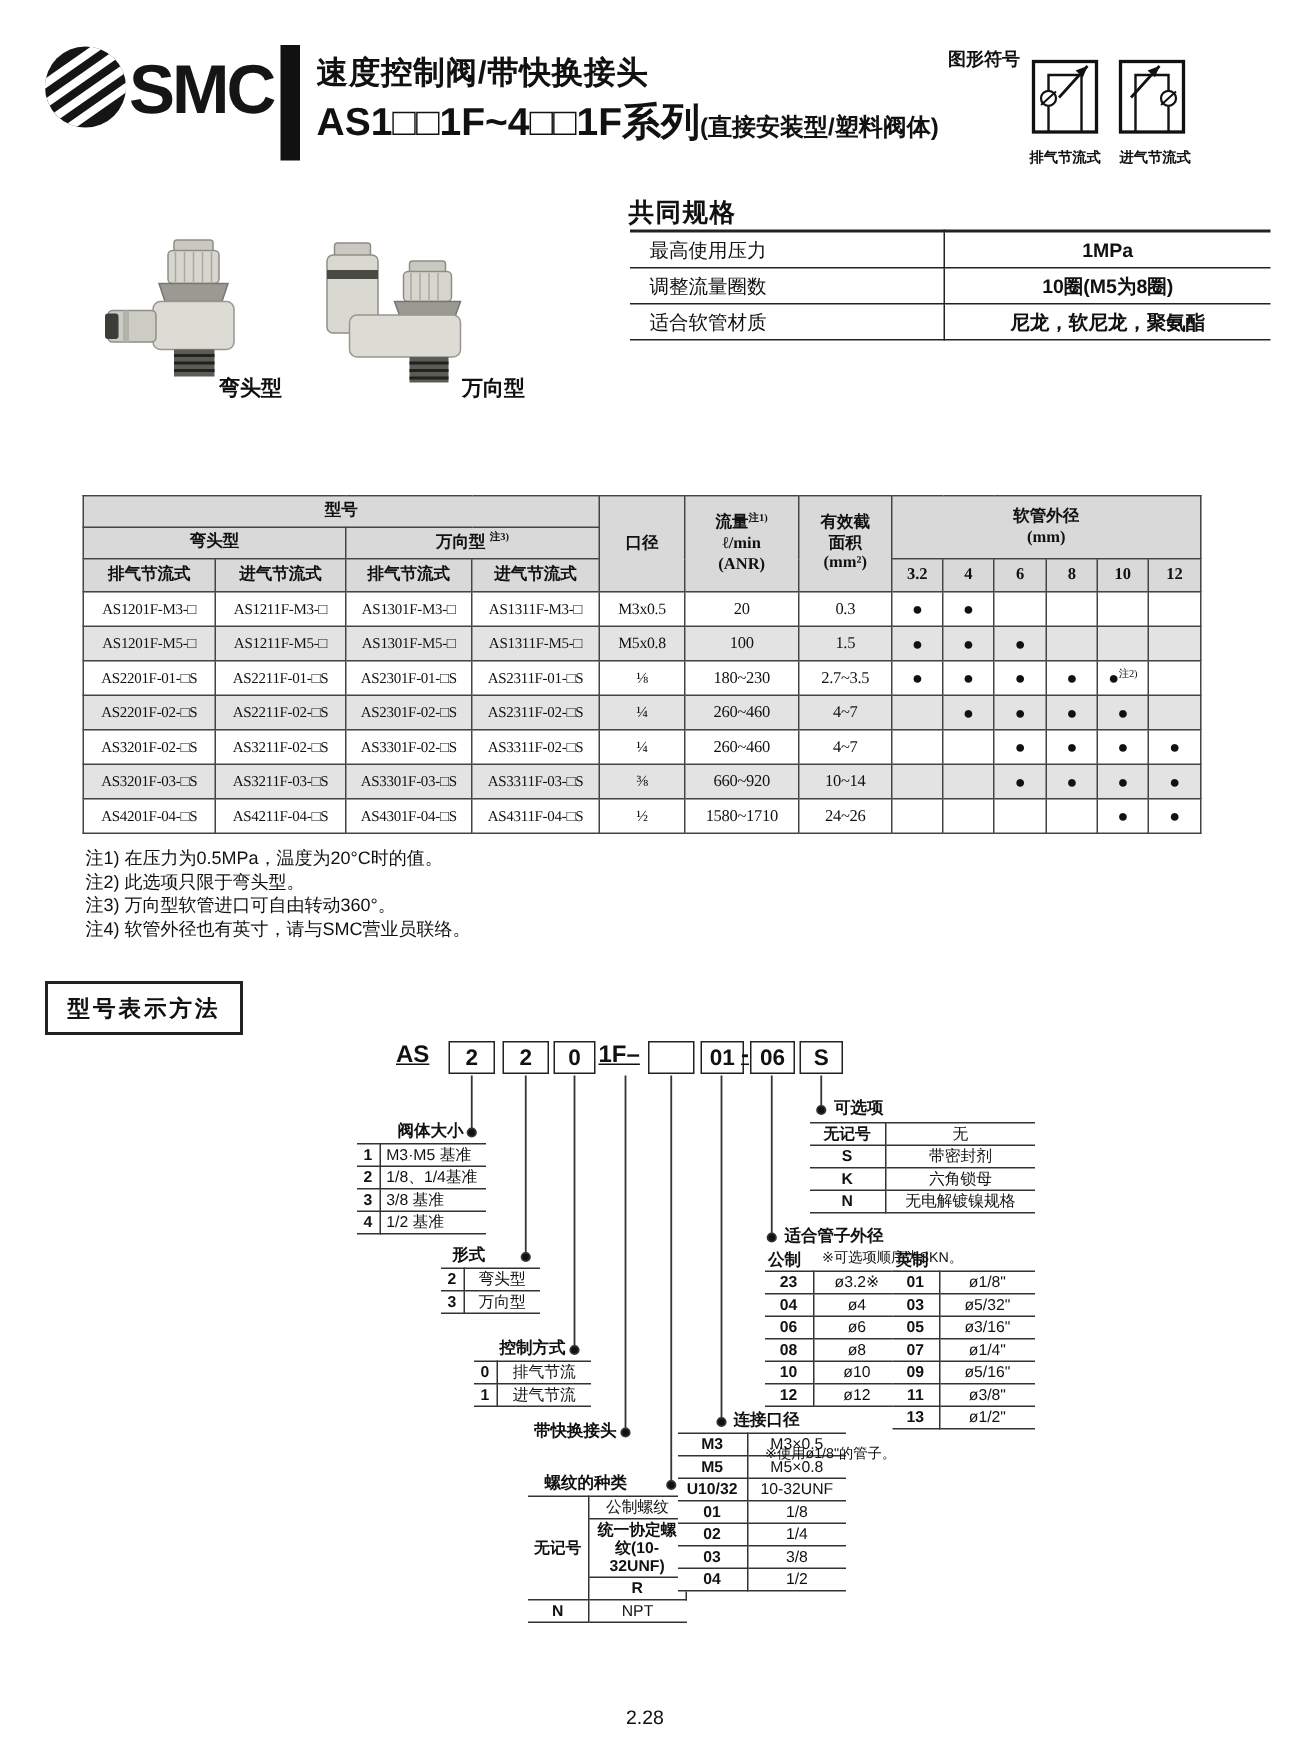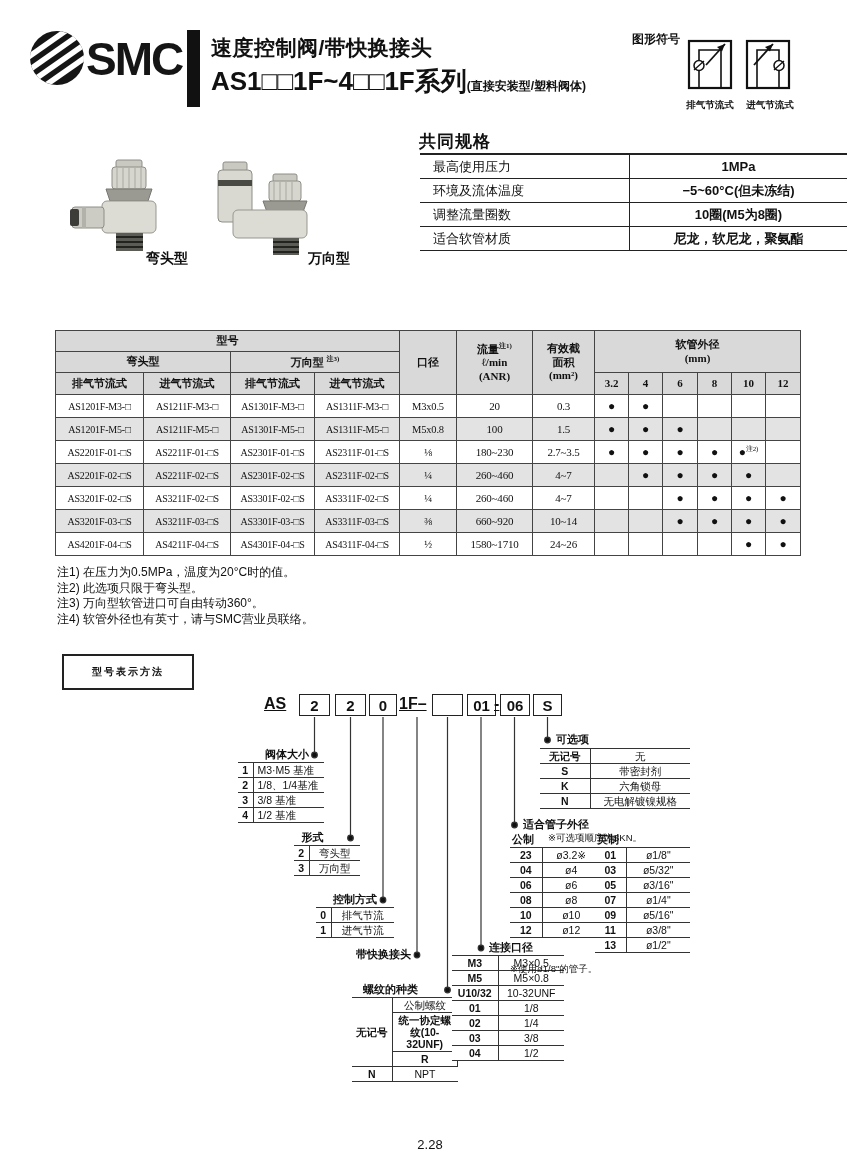--- a/index.html
+++ b/index.html
@@ -3,21 +3,21 @@
 <meta charset="utf-8">
 <style>
   html,body{margin:0;padding:0;}
   body{width:860px;height:1171px;position:relative;background:#fff;
        font-family:"Liberation Sans","DejaVu Sans",sans-serif;color:#111;overflow:hidden;}
   .abs{position:absolute;}
   
   .hdr-bar{position:absolute;left:187px;top:30px;width:13px;height:77px;background:#111;}
   .hdr-title{position:absolute;left:211px;top:34px;font-size:21px;font-weight:bold;letter-spacing:.5px;}
   .hdr-series{position:absolute;left:211px;top:64px;font-size:26px;font-weight:bold;white-space:nowrap;}
-  .hdr-series .paren{font-size:12px;}
+  .hdr-series .paren{font-size:16px;}
   .sym-label{position:absolute;left:632px;top:31px;font-size:12px;font-weight:bold;}
   .sym-cap{position:absolute;font-size:9.5px;font-weight:bold;width:60px;text-align:center;}
   
   .prod-label{position:absolute;font-size:14px;font-weight:bold;}
   
   .spec-title{position:absolute;left:419px;top:130px;font-size:17px;font-weight:bold;letter-spacing:1px;}
   table.spec{position:absolute;left:420px;top:153px;width:427px;border-collapse:collapse;border-top:2px solid #222;}
   table.spec td{border-bottom:1.5px solid #222;height:21px;font-size:13px;}
   table.spec td:first-child{width:195px;padding-left:13px;border-right:1.5px solid #222;font-weight:normal;}
   table.spec td:last-child{text-align:center;font-weight:bold;}
@@ -28,21 +28,21 @@
   table.main tbody tr:nth-child(even) td{background:#e3e3e3;}
   table.main td:nth-child(5){font-size:10.5px;}
   table.main td:nth-child(6),table.main td:nth-child(7){font-size:11px;}
   table.main td:nth-child(n+8){font-size:12px;}
   table.main sup{font-size:7px;}
   th sup{font-size:8px;}
   
   .notes{position:absolute;left:57px;top:565px;font-size:12px;line-height:15.5px;font-weight:500;}
   
   .md-box{position:absolute;left:30px;top:654px;width:128px;height:32px;border:2px solid #222;
-          display:flex;align-items:center;justify-content:center;font-size:10px;font-weight:bold;letter-spacing:2px;margin-left:32px;}
+          display:flex;align-items:center;justify-content:center;font-size:15px;font-weight:bold;letter-spacing:2px;}
   .code-txt{position:absolute;top:696px;font-size:16px;font-weight:bold;text-decoration:underline;}
   .codebox{position:absolute;top:694px;height:20px;border:1.5px solid #222;display:flex;align-items:center;
            justify-content:center;font-size:15px;font-weight:bold;background:#fff;}
   .dlabel{position:absolute;font-size:11px;font-weight:bold;white-space:nowrap;line-height:13px;}
   table.mini{position:absolute;border-collapse:collapse;font-size:10.5px;line-height:1.15;background:#fff;}
   table.mini td{border-top:1px solid #333;border-bottom:1px solid #333;text-align:center;padding:1px 2px;height:12px;}
   table.mini td:first-child{border-right:1px solid #333;font-weight:bold;}
   table.mini.left2 td:nth-child(2){text-align:left;padding-left:4px;}
   .mini-note{position:absolute;font-size:9.5px;font-weight:500;white-space:nowrap;margin-top:21px;}
   .col-head{position:absolute;font-size:11px;font-weight:bold;}
@@ -132,24 +132,20 @@
   <line x1="68" y1="92" x2="94" y2="92" stroke="#22221f" stroke-width="2"></line>
 </svg>
 <div class="prod-label" style="left:308px;top:250px">万向型</div>
 
 <div class="spec-title">共同规格</div>
 <table class="spec">
   <tbody>
       <tr>
         <td>最高使用压力</td>
         <td>1MPa</td>
-      </tr>
-      <tr>
-        <td>环境及流体温度</td>
-        <td>−5~60°C(但未冻结)</td>
       </tr>
       <tr>
         <td>调整流量圈数</td>
         <td>10圈(M5为8圈)</td>
       </tr>
       <tr>
         <td>适合软管材质</td>
         <td>尼龙，软尼龙，聚氨酯</td>
       </tr>
     </tbody>

